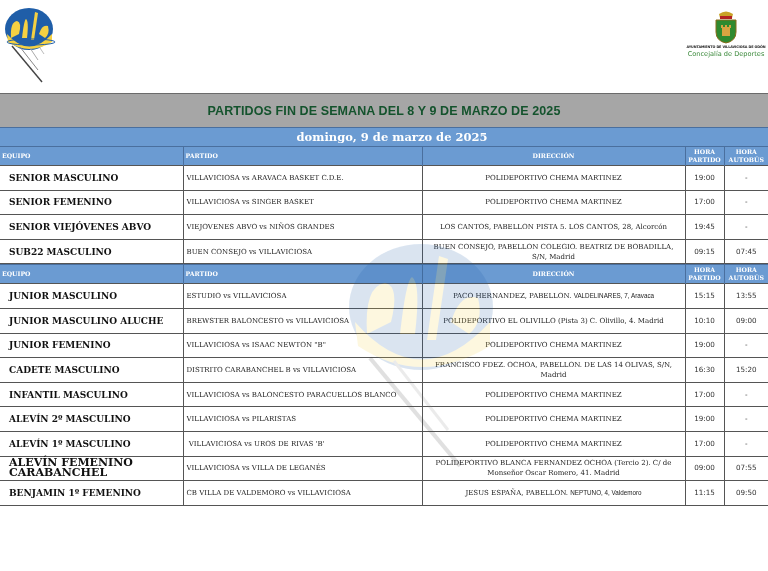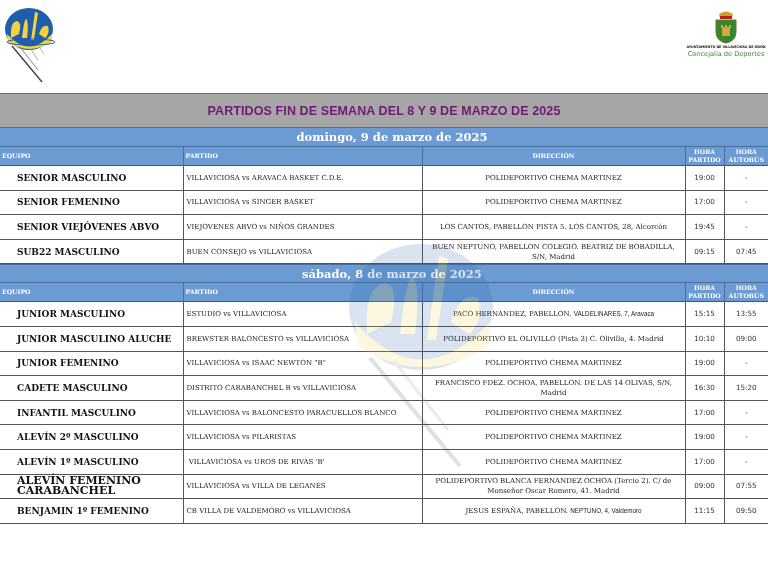--- a/index.html
+++ b/index.html
@@ -4,30 +4,30 @@
 <style>
   html, body { margin:0; padding:0; }
   body { width:768px; height:571px; background:#ffffff; position:relative; overflow:hidden; font-family:"DejaVu Serif", serif; }
   .logo-left { position:absolute; left:2px; top:4px; width:60px; height:80px; }
   .logo-right { position:absolute; left:660px; top:10px; width:80px; height:60px; text-align:center;margin-left:26px; }
   .logo-right .coat { display:block; margin:0 auto; }
   .logo-right .ayto { font-family:"DejaVu Sans", sans-serif; font-size:3.4px; font-weight:bold; color:#222; letter-spacing:-0.1px; margin-top:1px; white-space:nowrap; }
   .logo-right .conc { font-family:"DejaVu Sans", sans-serif; font-size:6.6px; color:#3c8a3c; white-space:nowrap; margin-top:1px; }
   .sheet { position:absolute; left:0; top:93px; width:768px; }
   .title-band { height:34px; background:#a6a6a6; border-top:1px solid #6b6b6b; display:flex; align-items:center; justify-content:center; box-sizing:border-box; }
-  .title-band span { font-family:"Liberation Sans", sans-serif; font-weight:bold; font-size:12.5px; color:#701a75; letter-spacing:0.1px; }
+  .title-band span { font-family:"Liberation Sans", sans-serif; font-weight:bold; font-size:12.5px; color:#14532d; letter-spacing:0.1px; }
   .date-band { height:19px; background:#6b9bd2; display:flex; align-items:center; justify-content:center; border-top:1px solid #4a6f9e; box-sizing:border-box;padding-left:16px; }
   .date-band span { font-family:"DejaVu Serif", serif; font-weight:bold; font-size:11.5px; color:#ffffff; }
   table { border-collapse:collapse; width:768px; table-layout:fixed; }
   col.c1 { width:183px; } col.c2 { width:239px; } col.c3 { width:263px; } col.c4 { width:39px; } col.c5 { width:44px; }
   thead th { background:#6b9bd2; color:#ffffff; font-family:"DejaVu Serif", serif; font-weight:bold; font-size:6.2px; height:18px; padding:0 2px; border-top:1px solid #4a6f9e; border-right:1px solid #4a6f9e; line-height:8px; }
   thead th.l { text-align:left; }
   thead th.c { text-align:center; }
   tbody td { height:23.6px; border:1px solid #555; border-left:none; padding:0 3px; font-size:7.2px; color:#222; vertical-align:middle; line-height:10px; background:transparent; }
-  tbody td.team { font-weight:bold; font-size:9px; color:#111; padding-left:17px; }
+  tbody td.team { font-weight:bold; font-size:9px; color:#111; padding-left:9px; }
   tbody td.match { font-size:7px; }
   tbody td.addr { text-align:center; font-size:7px; }
   tbody td.time { text-align:center; font-family:"DejaVu Sans", sans-serif; font-size:7.2px; color:#333; }
   tbody td.last { border-right:none; }
   .sm { font-family:"Liberation Sans", sans-serif; font-size:6.3px; }
   .watermark { position:absolute; left:320px; top:232px; width:220px; height:240px; opacity:0.16; pointer-events:none; }
 </style>
 </head>
 <body>
 
@@ -104,30 +104,27 @@
       <tr>
         <td class="team">SENIOR VIEJÓVENES ABVO</td>
         <td class="match">VIEJOVENES ABVO vs NIÑOS GRANDES</td>
         <td class="addr">LOS CANTOS, PABELLON PISTA 5. LOS CANTOS, 28, Alcorcón</td>
         <td class="time">19:45</td>
         <td class="time last">-</td>
       </tr>
       <tr>
         <td class="team">SUB22 MASCULINO</td>
         <td class="match">BUEN CONSEJO vs VILLAVICIOSA</td>
-        <td class="addr">BUEN NEPTUNO, PABELLON COLEGIO. BEATRIZ DE BOBADILLA, S/N, Madrid</td>
+        <td class="addr">BUEN CONSEJO, PABELLON COLEGIO. BEATRIZ DE BOBADILLA, S/N, Madrid</td>
         <td class="time">09:15</td>
         <td class="time last">07:45</td>
       </tr>
     </tbody>
   </table>
 
-  <div class="date-band" style="height:18px">
-    <span>sábado, 8 de marzo de 2025</span>
-  </div>
   <table>
     <colgroup>
         <col class="c1">
         <col class="c2">
         <col class="c3">
         <col class="c4">
         <col class="c5">
       </colgroup>
     <thead>
       <tr>

